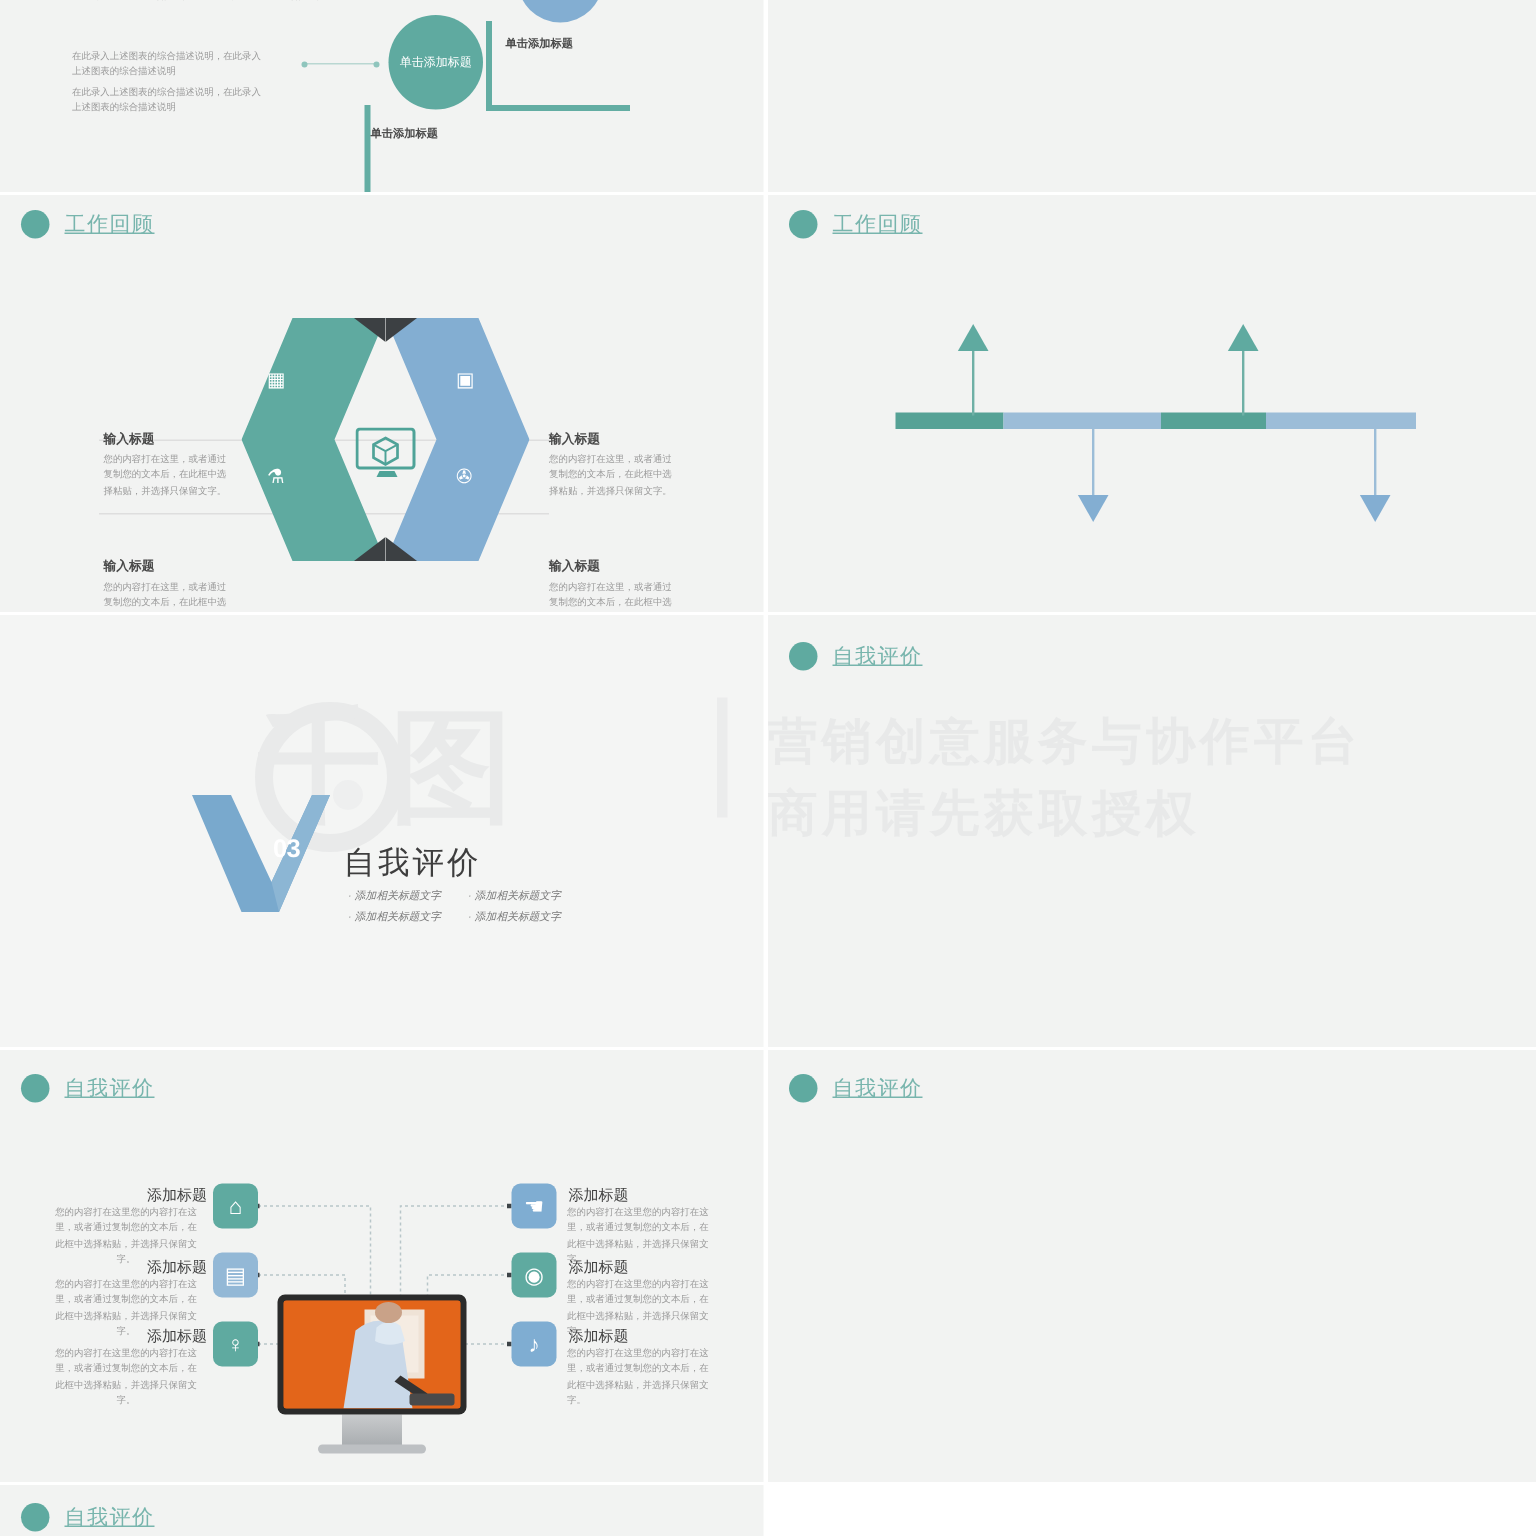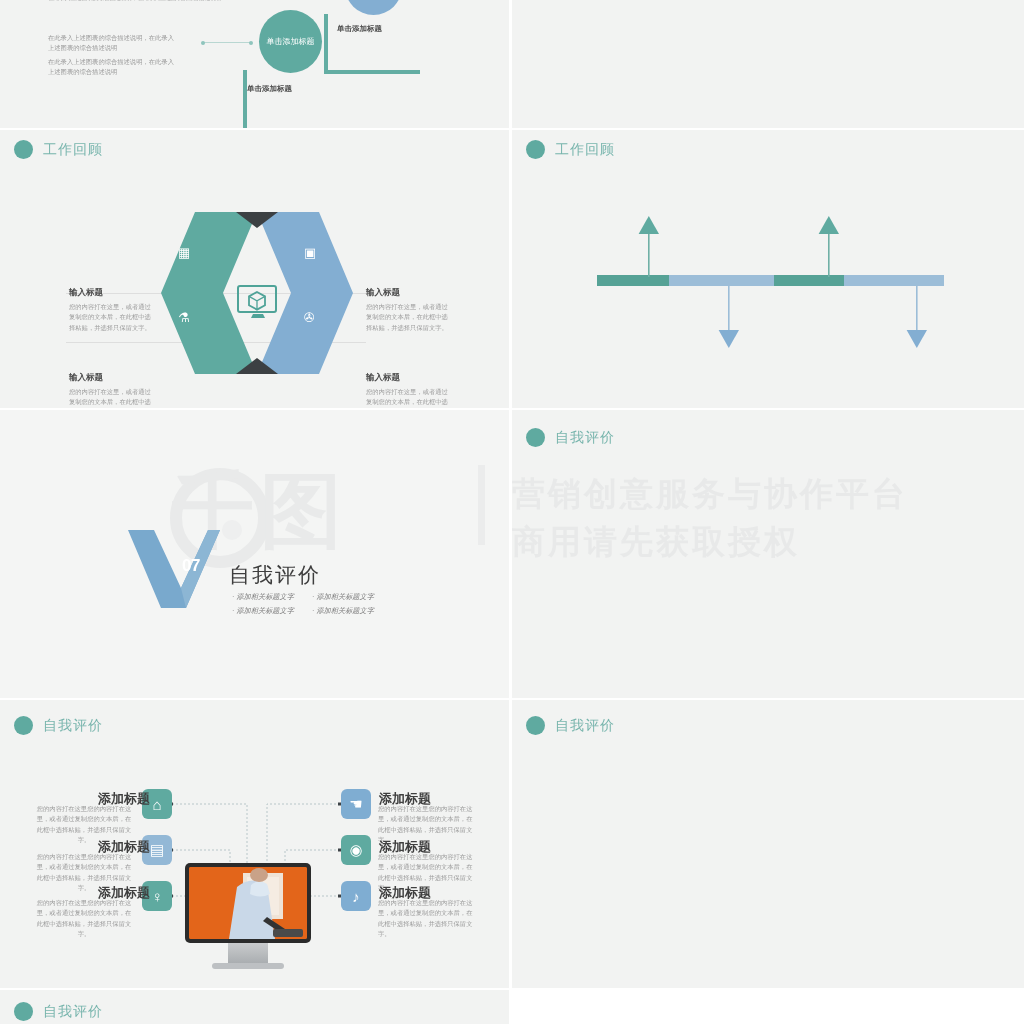--- a/index.html
+++ b/index.html
@@ -8,28 +8,28 @@
 
   
   .slide{position:absolute;background:#f2f3f2;overflow:hidden;}
   .slide.bg2{background:#f4f5f4;}
   .col-l{left:0;width:509px;}
   .col-r{left:512px;width:512px;}
 
   
   .sec-hd{position:absolute;display:flex;align-items:center;gap:10px;}
   .sec-dot{width:19px;height:19px;border-radius:50%;background:#5faaa0;flex:none;}
-  .sec-txt{font-size:14px;color:#78b5ad;letter-spacing:1px;white-space:nowrap;}
+  .sec-txt{font-size:14px;color:#78b5ad;letter-spacing:1px;white-space:nowrap;text-decoration:underline;}
 
   
   .t{position:absolute;white-space:pre-line;}
   .body-sm{font-size:6.3px;color:#9a9a9a;line-height:1.65;}
   .body-xs{font-size:5.6px;color:#9e9e9e;line-height:1.7;}
   .ttl-sm{font-size:8.5px;color:#4a4a4a;font-weight:bold;}
-  .ttl-md{font-size:13px;color:#3f3f3f;font-weight:bold;}
+  .ttl-md{font-size:10px;color:#3f3f3f;font-weight:normal;}
 
   
   #s1{top:0;height:128px;}
   #s1 .p1{left:48px;top:33px;width:150px;}
   #s1 .p2{left:48px;top:57px;width:150px;}
   #s1 .p0{left:48px;top:-6px;width:240px;}
   #s1 .dotline{position:absolute;left:203px;top:42px;width:48px;height:1px;background:#b9d7d2;}
   #s1 .dotline::before,#s1 .dotline::after{content:"";position:absolute;top:-1.5px;width:4px;height:4px;border-radius:50%;background:#8fc5bd;}
   #s1 .dotline::before{left:-2px;}
   #s1 .dotline::after{right:-2px;}
@@ -211,21 +211,21 @@
   <div class="slide col-l bg2" id="s5">
     <div class="wmring"></div>
     <div class="wmdot"></div>
     <div class="wm">千图</div>
     <div style="position:absolute;left:478px;top:55px;width:7px;height:80px;background:#ebecec;"></div>
 
     <svg class="vmark" viewBox="0 0 92 78">
       <path d="M0,0 L26,0 L53,58 L80,0 L92,0 L58,78 L33,78 Z" fill="#79a9cd"></path>
       <path d="M53,58 L80,0 L92,0 L58,78 Z" fill="#8cb6d4"></path>
     </svg>
-    <div class="vnum">07</div>
+    <div class="vnum">03</div>
     <div class="big">自我评价</div>
     <div class="bl" style="left:232px;top:182px;">添加相关标题文字</div>
     <div class="bl" style="left:312px;top:182px;">添加相关标题文字</div>
     <div class="bl" style="left:232px;top:196px;">添加相关标题文字</div>
     <div class="bl" style="left:312px;top:196px;">添加相关标题文字</div>
   </div>
 
   <div class="slide col-r" id="s6">
     <div class="sec-hd" style="left:14px;top:18px;">
       <span class="sec-dot"></span>

